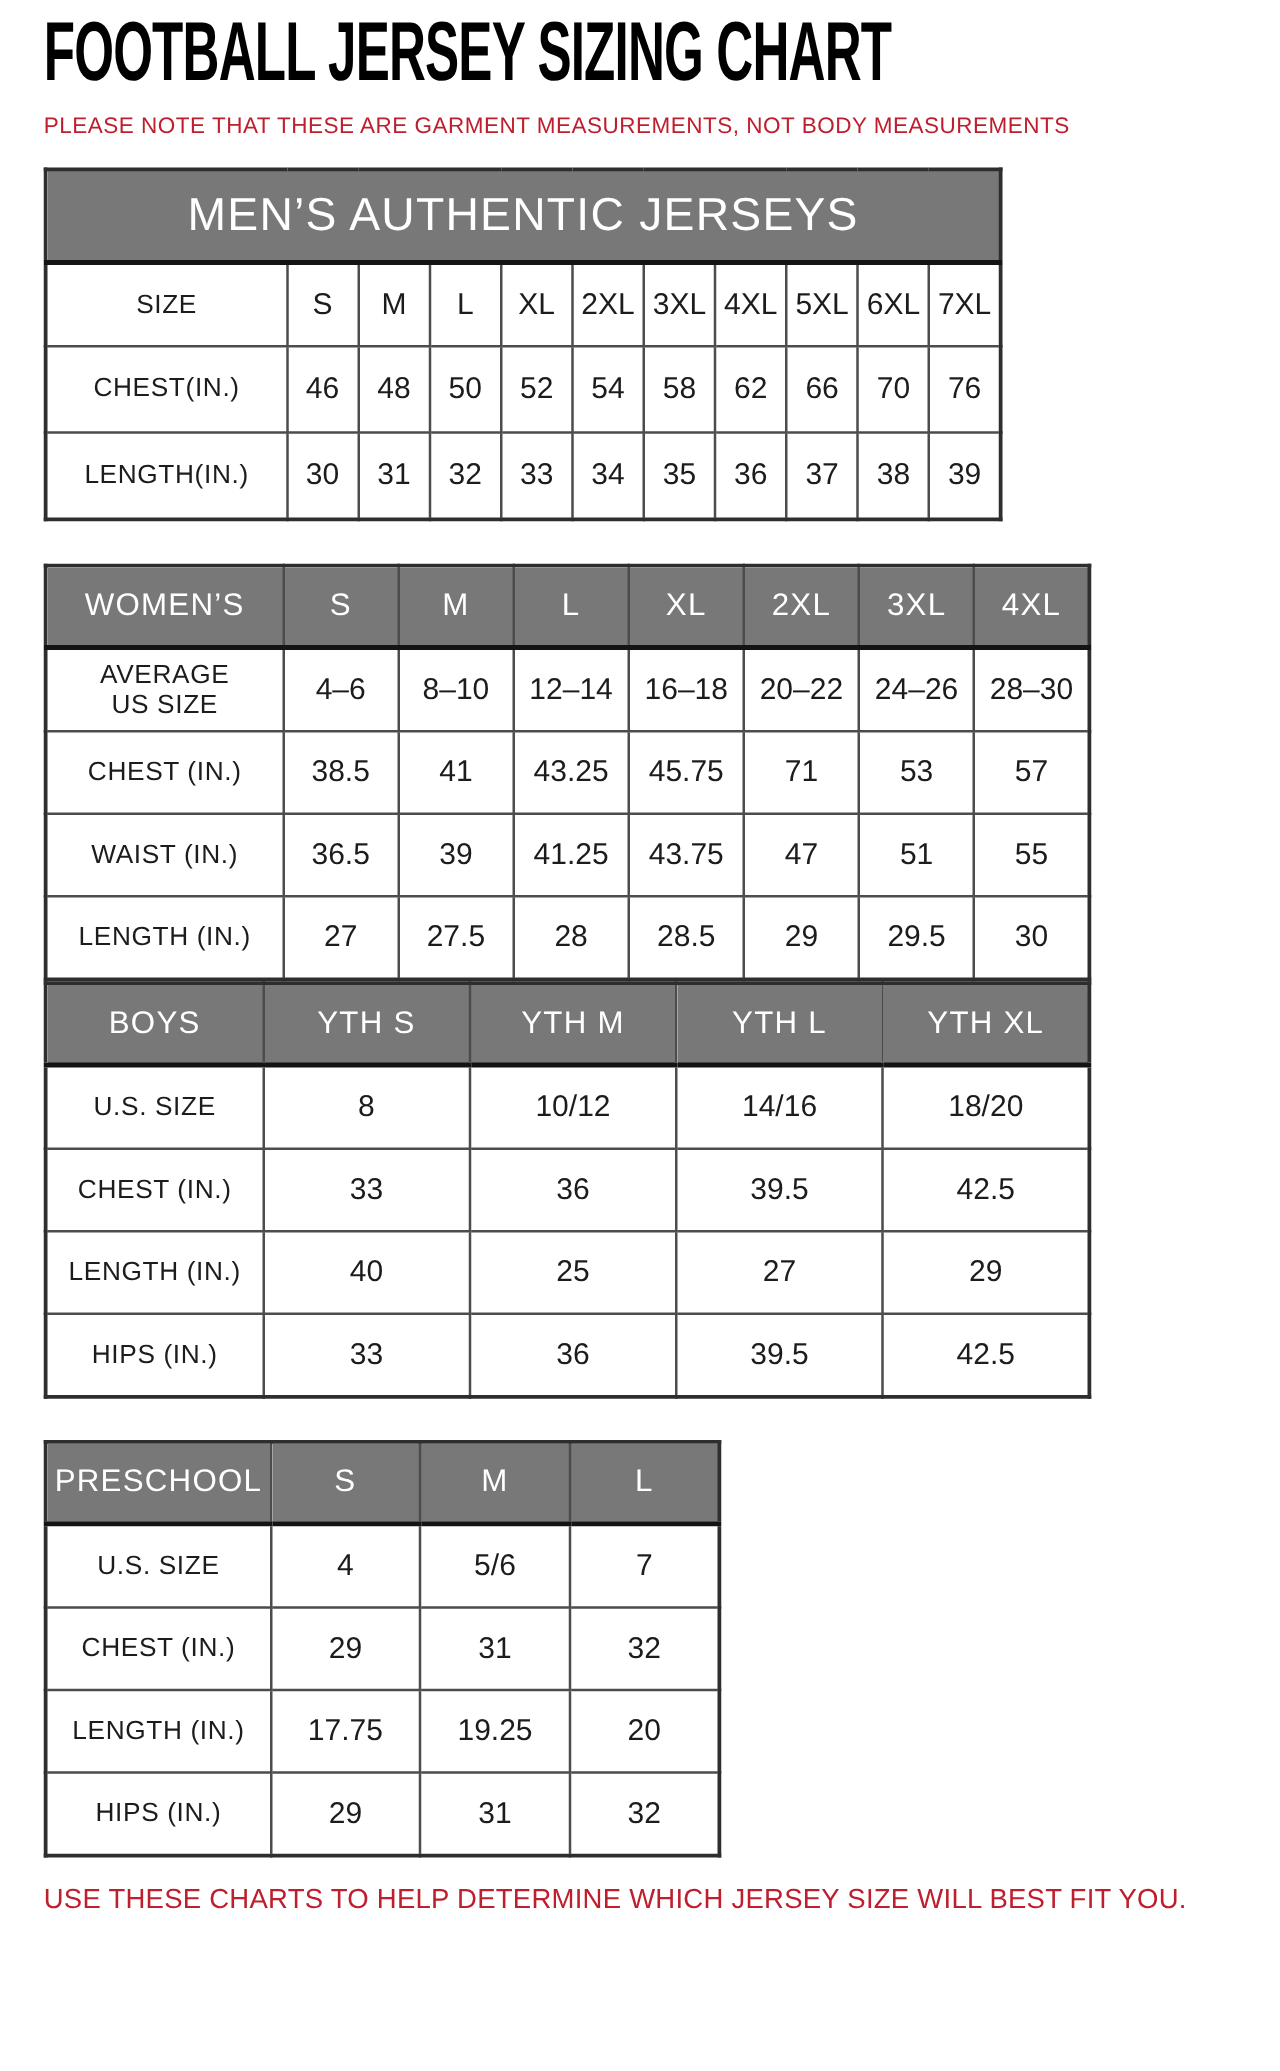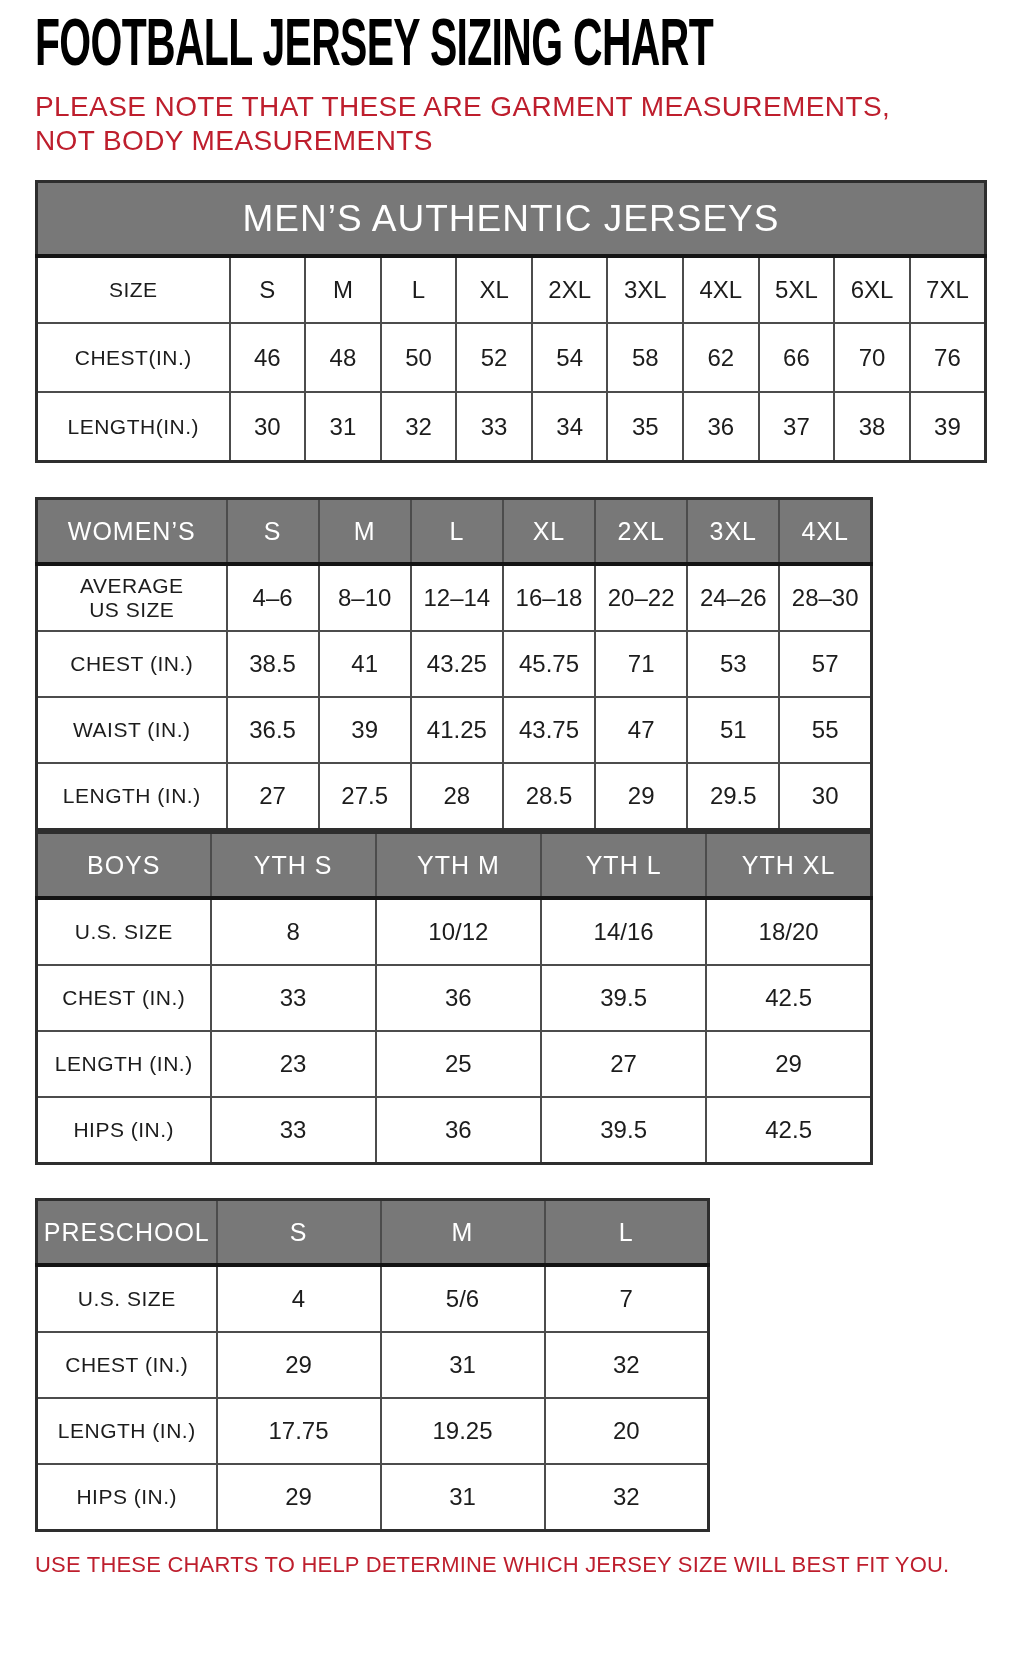--- a/index.html
+++ b/index.html
@@ -14,21 +14,21 @@
     display:inline-block;
     font-size:62px; line-height:56px; font-weight:bold; color:#000;
     letter-spacing:-1px; white-space:nowrap;
     transform:scale(0.66, 1.08); transform-origin:left top;
   }
 
   .note {
     color:var(--note-red, #be1e2d);
     font-weight:normal;
   }
-  .note.top { margin-top:22px; font-size:28px; line-height:1.22; max-width:880px; letter-spacing:0.4px; }
+  .note.top { margin-top:22px; font-size:18px; line-height:1.22; max-width:880px; letter-spacing:0.4px; }
   .note.bottom { margin-top:20px; font-size:22px; letter-spacing:0.2px; white-space:nowrap; }
 
   table { border-collapse:collapse; table-layout:fixed; border:3px solid #2e2e2e; }
   td {
     border:2px solid var(--border-gray, #4c4c4c);
     text-align:center; vertical-align:middle; padding:0 2px;
     overflow:hidden;
   }
 
   tr.banner td {
@@ -58,21 +58,21 @@
 </head>
 <body>
 
 <div class="page">
 
   <div class="title">FOOTBALL JERSEY SIZING CHART</div>
 
   <div class="note top">PLEASE NOTE THAT THESE ARE GARMENT MEASUREMENTS, NOT BODY MEASUREMENTS</div>
 
   <div class="tsec s0">
-      <table class="t-mens" style="width: 952px;">
+      <table class="t-mens" style="width: 767px;">
         <colgroup>
           <col style="width: 193px;">
         </colgroup>
         <tbody>
           <tr class="banner">
             <td colspan="11">MEN’S AUTHENTIC JERSEYS</td>
           </tr>
           <tr class="phead">
             <td class="lbl">SIZE</td>
             <td class="num">S</td>
@@ -199,38 +199,38 @@
           </tr>
           <tr class="data">
             <td class="lbl">CHEST (IN.)</td>
             <td class="num">33</td>
             <td class="num">36</td>
             <td class="num">39.5</td>
             <td class="num">42.5</td>
           </tr>
           <tr class="data">
             <td class="lbl">LENGTH (IN.)</td>
-            <td class="num">23</td>
+            <td class="num">40</td>
             <td class="num">25</td>
             <td class="num">27</td>
             <td class="num">29</td>
           </tr>
           <tr class="data">
             <td class="lbl">HIPS (IN.)</td>
             <td class="num">33</td>
             <td class="num">36</td>
             <td class="num">39.5</td>
             <td class="num">42.5</td>
           </tr>
         </tbody>
       </table>
     </div>
 
   <div class="tsec s3">
-      <table class="t-preschool" style="width: 675px;">
+      <table class="t-preschool" style="width: 542px;">
         <colgroup>
           <col style="width: 180px;">
         </colgroup>
         <tbody>
           <tr class="ghead">
             <td class="lbl">PRESCHOOL</td>
             <td class="num">S</td>
             <td class="num">M</td>
             <td class="num">L</td>
           </tr>

